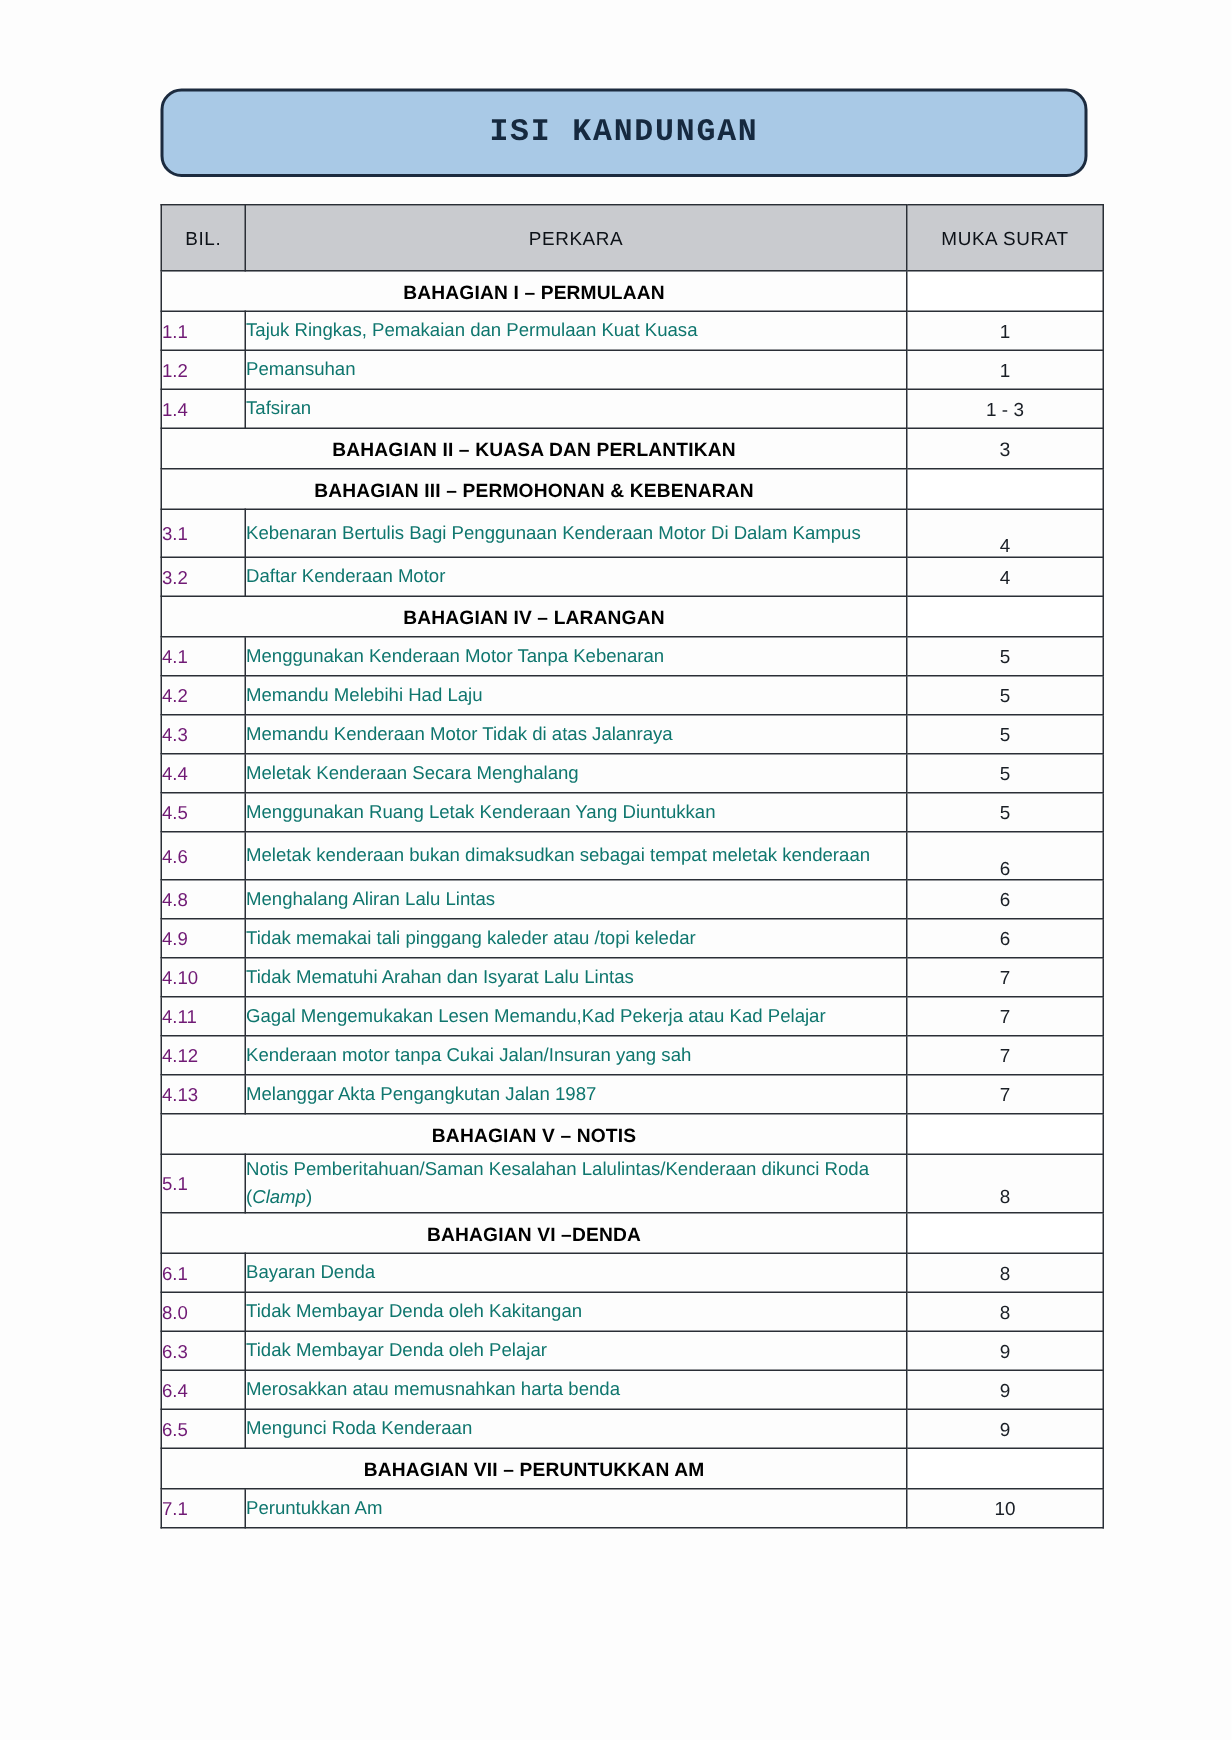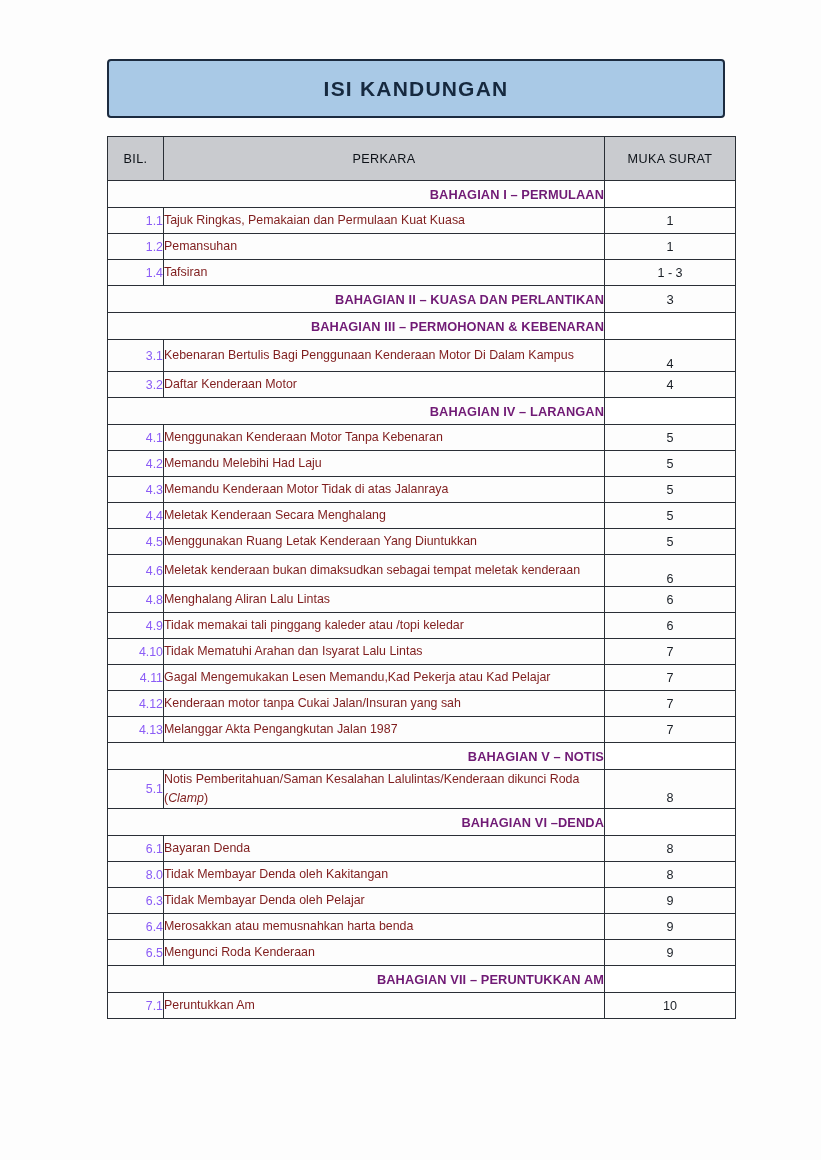--- a/index.html
+++ b/index.html
@@ -17,23 +17,23 @@
     width:821px;height:1160px;
     background:#fdfdfd;
   }
   
   .banner{
     position:absolute;
     left:107px;top:59px;
     width:618px;height:59px;
     background:#a9c9e6;
     border:2px solid #1c2b3f;
-    border-radius:4px;
+    border-radius:14px;
     box-sizing:border-box;
-    display:flex;align-items:center;justify-content:center;
+    display:flex;align-items:center;justify-content:center;font-family:Liberation Mono, monospace;
   }
   .banner-title{
     font-size:21px;
     font-weight:bold;
     letter-spacing:1.2px;
     color:#16293f;
   }
   
   .toc{
     position:absolute;
@@ -61,42 +61,42 @@
     letter-spacing:.4px;
     color:#0d1218;
   }
   
   .sec-cell{
     height:27px;
     font-weight:bold;
     font-size:12.8px;
     padding-left:9px;
     letter-spacing:.1px;
-    color:#701a75;
-    text-align:right;
+    color:#000000;
+    text-align:center;
   }
   .sec-page{
     text-align:center;
     font-size:13px;
     color:#1a1f26;
     padding-bottom:4px;
   }
   
   .num-cell{
-    text-align:right;
+    text-align:left;
     font-size:12.4px;
     height:26px;
-    color:#8b5cf6;
+    color:#701a75;
   }
   .txt-cell{
     text-align:left;
     padding:3px 6px 3px 9px;
     font-size:12.4px;
     line-height:1.55;
-    color:#7f1d1d;
+    color:#0f766e;
   }
   .page-cell{
     text-align:center;
     font-size:12.6px;
     color:#1a1f26;
     padding-top:9px;
     vertical-align:top;
   }
   .page-cell.tall{padding-top:17px;}
   .empty-cell{background:#ffffff;}

